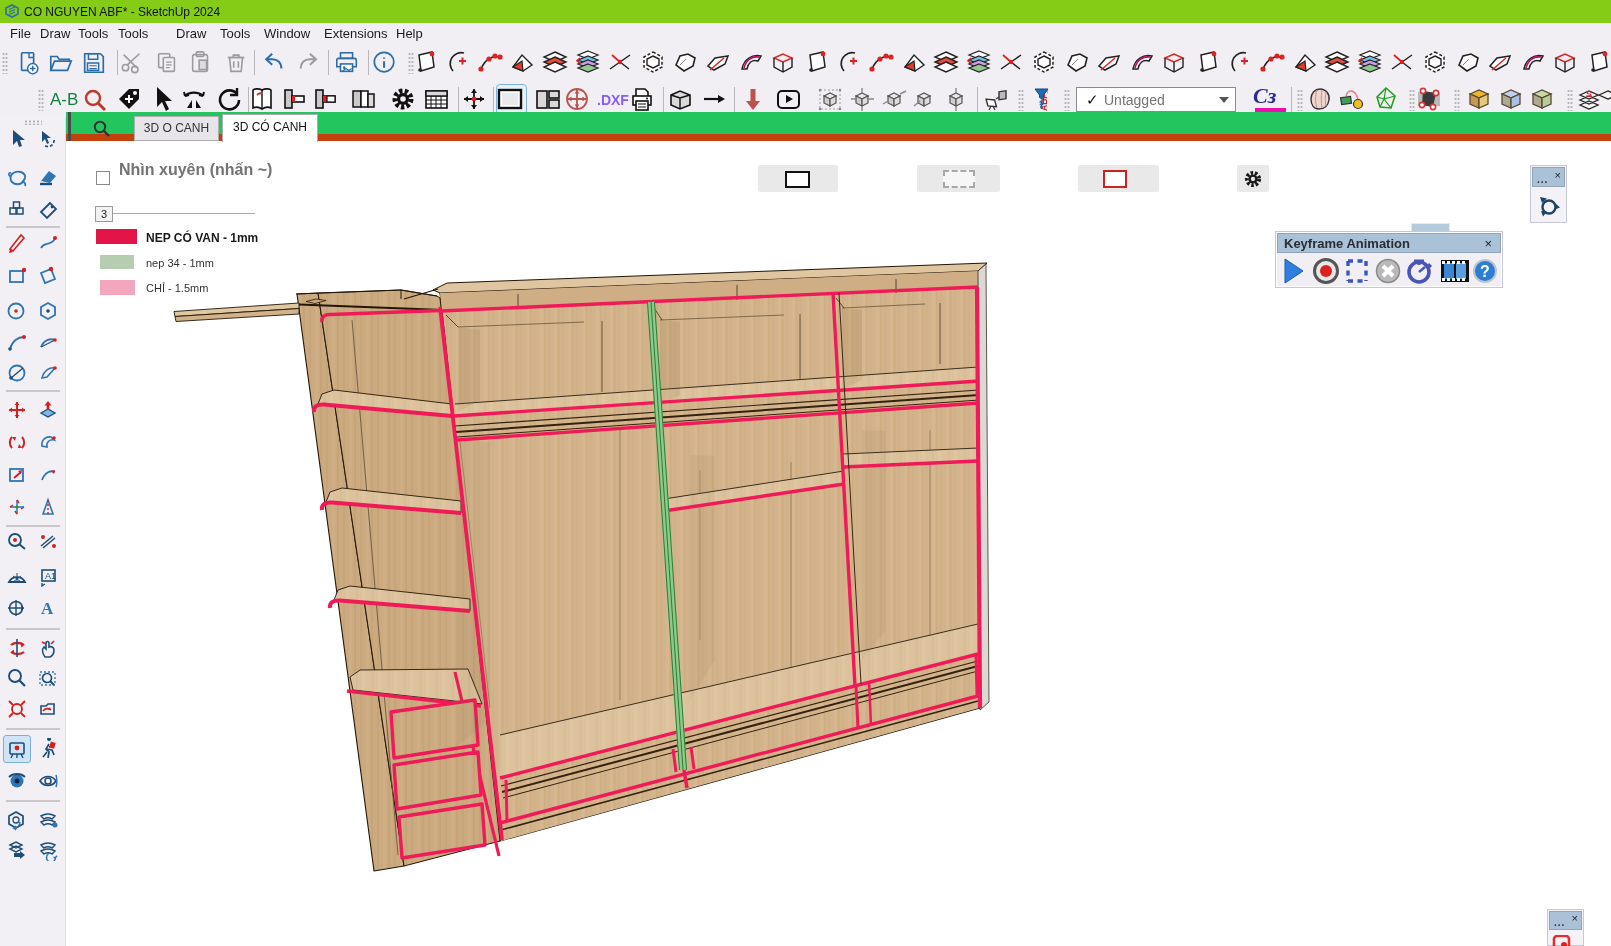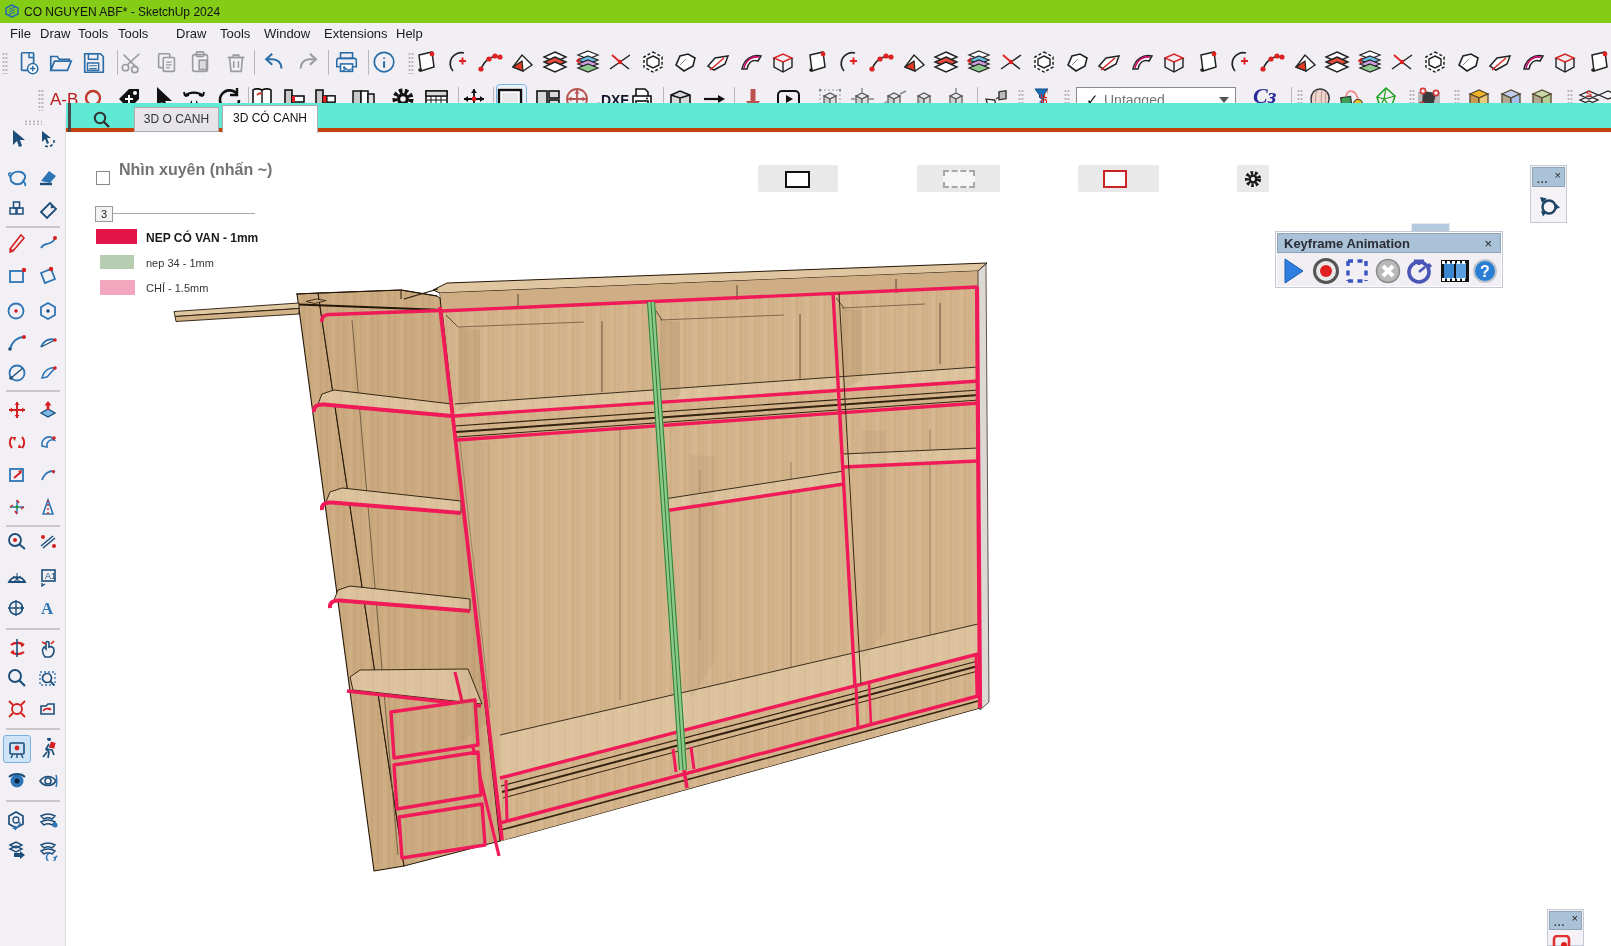--- a/index.html
+++ b/index.html
@@ -3,21 +3,21 @@
 <style>
 *{margin:0;padding:0;box-sizing:border-box}
 html,body{width:1611px;height:946px;overflow:hidden}
 body{position:relative;font-family:"Liberation Sans",sans-serif;background:#fff}
 .abs{position:absolute}
 #titlebar{left:0;top:0;width:1611px;height:23px;background:#84cc16}
 #menubar{left:0;top:23px;width:1611px;height:21px;background:#f1eff3;font-size:13px;color:#1b1b1b}
 #menubar span{position:absolute;top:3px}
 #tb1{left:0;top:44px;width:1611px;height:37px;background:#f1eff3}
 #tb2{left:0;top:81px;width:1611px;height:37px;background:#f1eff3}
-#tabbar{left:66px;top:103px;width:1545px;height:29px;background:#5eead4;border-bottom:4px solid #c2410c}
+#tabbar{left:66px;top:112px;width:1545px;height:29px;background:#22c55e;border-bottom:7px solid #c2410c}
 #lefttb{left:0;top:118px;width:66px;height:828px;background:#f2f0f4;border-right:1px solid #e0dee2}
 #canvas{left:66px;top:147px;width:1545px;height:799px;background:#ffffff}
 .sep1{position:absolute;top:6px;width:1px;height:25px;background:#b9b7bb}
 .sep2{position:absolute;top:6px;width:1px;height:25px;background:#b9b7bb}
 .grip{position:absolute;top:8px;width:6px;height:22px;
  background-image:radial-gradient(circle,#b5b3b7 1px,transparent 1.2px);background-size:3px 4px}
 .cbtn{position:absolute;background:#e9e9e9;border-radius:2px}
 .hdr{background:#a9c2d8;border:1px solid #90a4b5;color:#2c2c34}
 </style></head><body>
 <div id="titlebar" class="abs">
@@ -282,21 +282,21 @@
       <path d="M4 9 V18 L13 23 L22 18 V9 M13 13 V23" fill="none" stroke="#222" stroke-width="1.4"></path>
     </svg>
     <svg class="abs" style="left:1585px;top:5px" width="28" height="28" viewBox="0 0 28 28">
       <path d="M7 6 L20 3 L22 18 L9 22 Z" fill="#fff" stroke="#222" stroke-width="1.5"></path>
       <circle cx="20" cy="5" r="2.4" fill="#d22"></circle>
       <circle cx="8" cy="21" r="1.8" fill="#222"></circle>
     </svg>
   </div>
 <div id="tb2" class="abs">
     <div class="grip" style="left:38px"></div>
-    <span class="abs" style="left:50px;top:9px;font-size:17px;color:#b91c1c;letter-spacing:0px">A-B</span>
+    <span class="abs" style="left:50px;top:9px;font-size:17px;color:#15803d;letter-spacing:0px">A-B</span>
     <svg class="abs" style="left:81px;top:5px" width="28" height="28" viewBox="0 0 28 28">
       <circle cx="12" cy="12" r="7" fill="none" stroke="#c0392b" stroke-width="2.4"></circle>
       <path d="M17 17 L24 24" stroke="#c0392b" stroke-width="3"></path>
     </svg>
     <svg class="abs" style="left:116px;top:5px" width="28" height="28" viewBox="0 0 28 28">
       <path d="M3 13 L13 3 h10 v10 L13 23 Z" fill="#111"></path>
       <circle cx="19" cy="7" r="2" fill="#fff"></circle>
       <path d="M9 13 h8 M13 9 v8" stroke="#fff" stroke-width="2"></path>
     </svg>
     <svg class="abs" style="left:150px;top:5px" width="28" height="28" viewBox="0 0 28 28">
@@ -359,21 +359,21 @@
     <svg class="abs" style="left:535px;top:5px" width="28" height="28" viewBox="0 0 28 28">
       <rect x="2" y="5" width="10" height="17" fill="#d9d9d9" stroke="#111" stroke-width="1.6"></rect>
       <rect x="14" y="5" width="10" height="7" fill="#d9d9d9" stroke="#111" stroke-width="1.6"></rect>
       <rect x="14" y="14" width="10" height="8" fill="#d9d9d9" stroke="#111" stroke-width="1.6"></rect>
     </svg>
     <svg class="abs" style="left:564px;top:5px" width="28" height="28" viewBox="0 0 28 28">
       <circle cx="13" cy="13" r="10" fill="none" stroke="#b85450" stroke-width="1.8"></circle>
       <path d="M13 4 v18 M4 13 h18" stroke="#b85450" stroke-width="1.8"></path>
       <path d="M13 4 l-2.5 3.5 h5 Z M13 22 l-2.5-3.5 h5 Z M4 13 l3.5-2.5 v5 Z M22 13 l-3.5-2.5 v5 Z" fill="#b85450"></path>
     </svg>
-    <span class="abs" style="left:597px;top:11px;font-size:14px;font-weight:bold;color:#0f172a">.DXF</span>
+    <span class="abs" style="left:597px;top:11px;font-size:14px;font-weight:bold;color:#8b5cf6">.DXF</span>
     <svg class="abs" style="left:629px;top:5px" width="28" height="28" viewBox="0 0 28 28">
       <path d="M7 10 V3 h9 l3 3 v4" fill="#fff" stroke="#111" stroke-width="1.6"></path>
       <rect x="4" y="10" width="18" height="9" fill="#fff" stroke="#111" stroke-width="1.6"></rect>
       <rect x="7" y="15" width="12" height="9" fill="#fff" stroke="#111" stroke-width="1.6"></rect>
       <path d="M9 18 h8 M9 21 h8" stroke="#111" stroke-width="1.2"></path>
       <circle cx="18" cy="12.5" r="1" fill="#111"></circle>
     </svg>
     <div class="sep2" style="left:663px"></div>
     <svg class="abs" style="left:667px;top:5px" width="28" height="28" viewBox="0 0 28 28">
       <path d="M4 9 L13 5 L23 9 V19 L13 23 L4 19 Z" fill="#d9d9d9" stroke="#111" stroke-width="1.6"></path>

